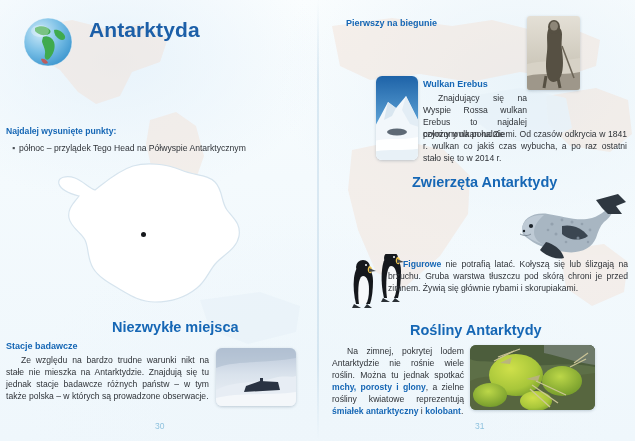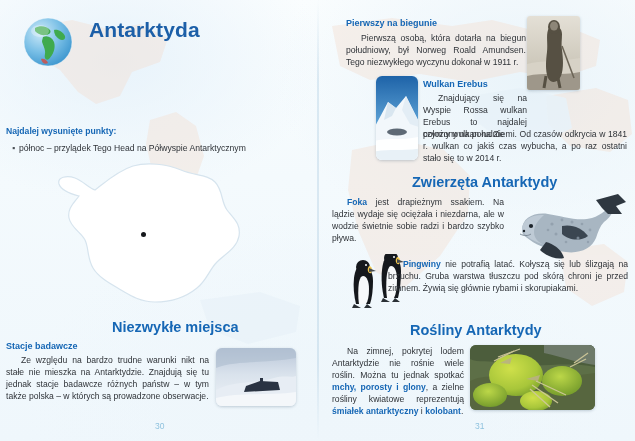--- a/index.html
+++ b/index.html
@@ -142,21 +142,20 @@
       </svg>
     </div>
 
     <div class="pageno" style="left:155px;top:421px;">30</div>
   </div>
 
   <div class="page page-right">
 
     <div class="h3" style="left:28px;top:18px;">Pierwszy na biegunie</div>
 
-    <div class="para indent" style="left:28px;top:32px;width:180px;">Pierwszą osobą, która dotarła na biegun południowy, był Norweg Roald Amundsen. Tego niezwykłego wyczynu dokonał w 1911 r.</div>
 
     <div class="photo" style="left:209px;top:16px;width:53px;height:74px;border-radius:3px;">
       <svg viewBox="0 0 53 74" preserveAspectRatio="none">
         <defs>
           <linearGradient id="sepia" x1="0" y1="0" x2="0" y2="1">
             <stop offset="0%" stop-color="#e4e0d6"></stop>
             <stop offset="60%" stop-color="#cfcabd"></stop>
             <stop offset="100%" stop-color="#b6b0a2"></stop>
           </linearGradient>
         </defs>
@@ -194,23 +193,20 @@
     </div>
 
     <div class="h3" style="left:105px;top:79px;">Wulkan Erebus</div>
 
     <div class="para indent" style="left:105px;top:92px;width:104px;">Znajdujący się na Wyspie Rossa wulkan Erebus to najdalej położony na południe</div>
 
     <div class="para" style="left:105px;top:128px;width:204px;">czynny wulkan na Ziemi. Od czasów odkrycia w 1841 r. wulkan co jakiś czas wybucha, a po raz ostatni stało się to w 2014 r.</div>
 
     <div class="h2" style="left:94px;top:174px;text-align:center;">Zwierzęta Antarktydy</div>
 
-    <div class="para indent" style="left:14px;top:196px;width:172px;">
-      <span class="kw">Foka</span><span> jest drapieżnym ssakiem. Na lądzie wydaje się ociężała i niezdarna, ale w wodzie świetnie sobie radzi i bardzo szybko pływa.</span>
-    </div>
 
     <svg class="photo" style="left:186px;top:190px;width:124px;height:78px;box-shadow:none;border-radius:0;" viewBox="0 0 124 78">
       <g>
         <path d="M18,40 C18,28 30,22 44,24 C58,26 74,32 88,28 C98,25 104,18 110,12
                  C112,18 108,26 100,32 C96,36 94,42 92,48 C88,58 76,64 62,62
                  C46,60 34,56 26,50 C20,46 18,44 18,40 Z" fill="#a8b6c2"></path>
         <path d="M18,40 C18,30 28,24 40,25 C34,30 30,36 30,42 C30,48 34,52 40,55
                  C32,52 22,48 18,40 Z" fill="#becad5"></path>
         <path d="M92,10 L114,4 L122,12 L112,16 L118,24 L104,24 L98,18 Z" fill="#2e3740"></path>
         <path d="M42,52 C50,54 58,60 60,68 C52,70 42,66 36,60 Z" fill="#2e3740"></path>
@@ -246,21 +242,21 @@
         <path d="M45,12 C49,12 51,18 51,26 C51,34 50,40 48,44 L41,44 C40,38 40,27 41,20 C42,15 43,12 45,12 Z" fill="#f7f9fa"></path>
         <ellipse cx="45" cy="4" rx="7" ry="6.5" fill="#15181c"></ellipse>
         <path d="M51,3 C54,3 55,7 53,10 C51,11 49,8 50,5 Z" fill="#f2c64a"></path>
         <path d="M51,5 L58,8 L51,9 Z" fill="#454a4f"></path>
         <circle cx="48" cy="3" r="1" fill="#f7f9fa"></circle>
         <path d="M37,44 L35,48 L44,48 Z M49,44 L54,48 L46,48 Z" fill="#2a2f34"></path>
       </g>
     </svg>
 
     <div class="para indent" style="left:70px;top:258px;width:240px;">
-      <span class="kw">Pingwiny</span><span> nie potrafią latać. Kołyszą się lub ślizgają na brzuchu. Gruba warstwa tłuszczu pod skórą chroni je przed zimnem. Żywią się głównie rybami i skorupiakami.</span>
+      <span class="kw">Figurowe</span><span> nie potrafią latać. Kołyszą się lub ślizgają na brzuchu. Gruba warstwa tłuszczu pod skórą chroni je przed zimnem. Żywią się głównie rybami i skorupiakami.</span>
     </div>
 
     <div class="h2" style="left:92px;top:322px;">Rośliny Antarktydy</div>
 
     <div class="para indent" style="left:14px;top:345px;width:132px;">
       <span>Na zimnej, pokrytej lodem Antarktydzie nie rośnie wiele roślin. Można tu jednak spotkać </span><span class="kw">mchy, porosty i glony</span><span>, a zielne rośliny kwiatowe reprezentują </span><span class="kw">śmiałek antarktyczny</span><span> i </span><span class="kw">kolobant</span><span>.</span>
     </div>
 
     <div class="photo" style="left:152px;top:345px;width:125px;height:65px;">
       <svg viewBox="0 0 125 65" preserveAspectRatio="none">

